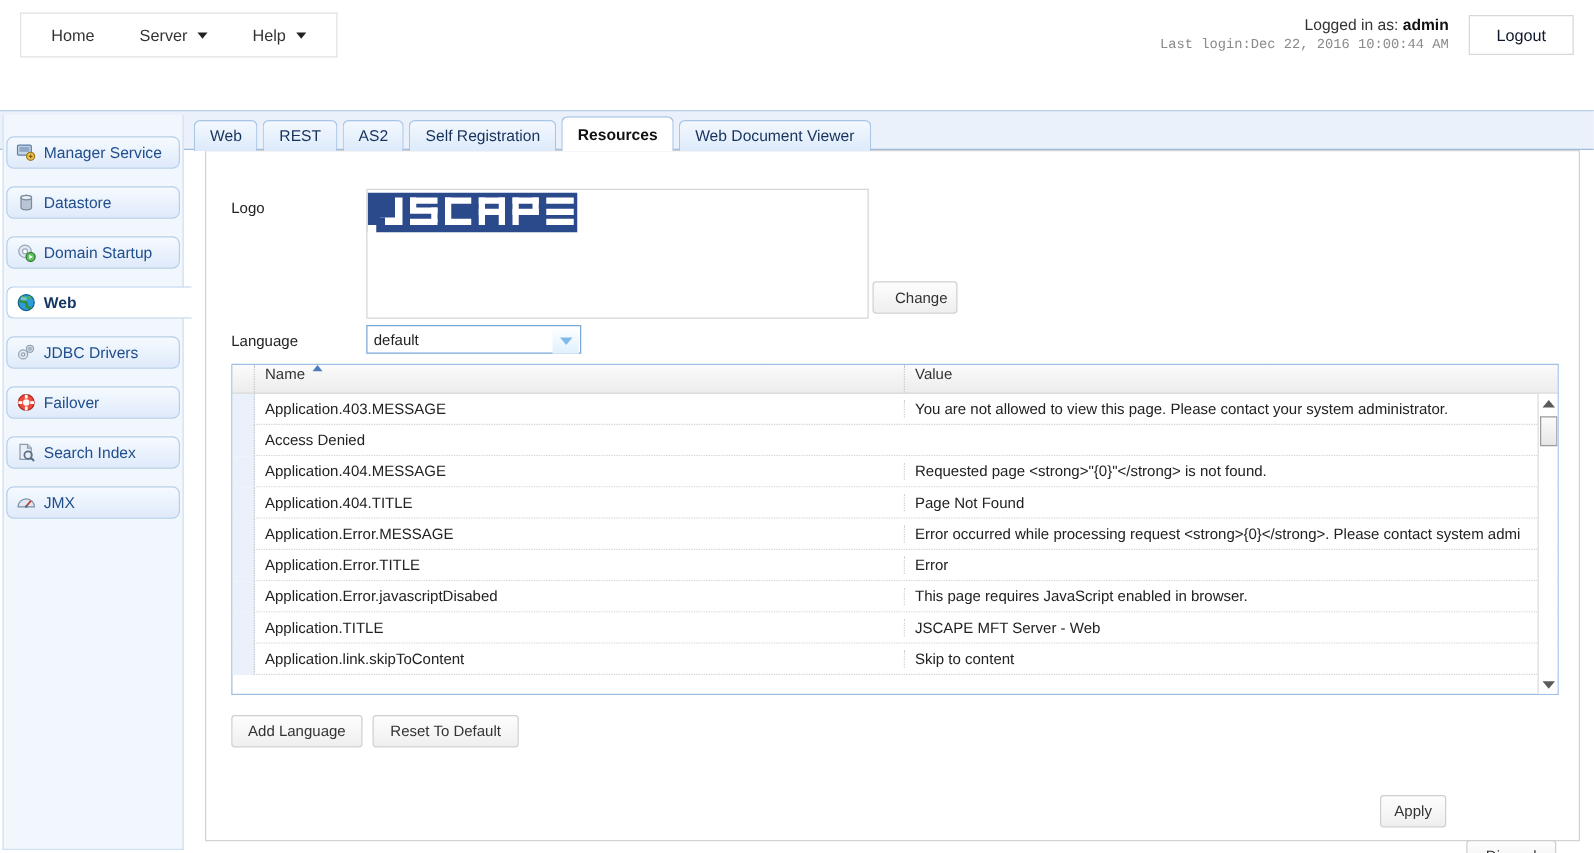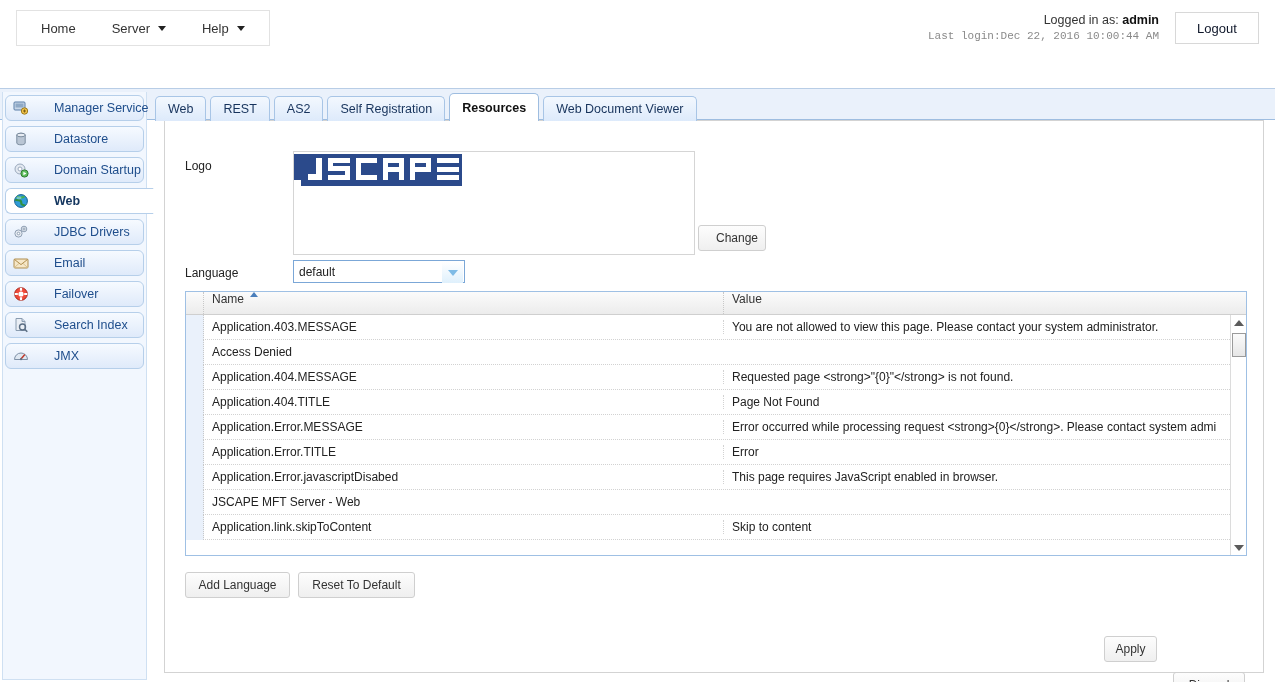--- a/index.html
+++ b/index.html
@@ -104,31 +104,30 @@
     width: 145px; height: 588px;
     background: #f2f7fe;
     border: 1px solid #cfe0f2;
     border-top: none;
     padding: 3px 2px 0 2px;
     z-index: 7;
   }
   .side-item {
     position: relative;
     height: 26px;
-    margin: 0 0 5px 0;
+    margin: 14px 0 5px 0;
     display: flex; align-items: center;
     padding-left: 7px;
     font-size: 12.5px;
     color: #1f4e8c;
     background: linear-gradient(to bottom, #f6faff 0%, #dfeafa 100%);
     border: 1px solid #b6cfea;
     border-radius: 6px;
     cursor: pointer;
     white-space: nowrap;
-    gap: 19px;
   }
   .side-item.active {
     background: #ffffff;
     border-right-color: #ffffff;
     color: #14365f;
     font-weight: bold;
     width: 149px;
     border-radius: 6px 0 0 6px;
   }
   .side-icon {
@@ -432,30 +431,20 @@
       <svg width="16" height="16" viewBox="0 0 16 16">
         <circle cx="5.5" cy="9.5" r="3.6" fill="#e6ebf2" stroke="#90a0b4"></circle>
         <circle cx="5.5" cy="9.5" r="1.3" fill="#ffffff" stroke="#90a0b4"></circle>
         <circle cx="11" cy="5" r="2.8" fill="#dde4ed" stroke="#90a0b4"></circle>
         <circle cx="11" cy="5" r="1" fill="#ffffff" stroke="#90a0b4"></circle>
       </svg>
     </span>
     <span class="side-label">JDBC Drivers</span>
   </div>
 
-  <div class="side-item">
-    <span class="side-icon">
-      <svg width="16" height="16" viewBox="0 0 16 16">
-        <rect x="1" y="4" width="14" height="9" rx="1" fill="#f6e7c8" stroke="#b08e4e"></rect>
-        <path d="M1.4 4.4L8 9.6l6.6-5.2" fill="none" stroke="#b08e4e"></path>
-        <path d="M1.4 12.6L6 8.4M14.6 12.6L10 8.4" fill="none" stroke="#d6c08e"></path>
-      </svg>
-    </span>
-    <span class="side-label">Email</span>
-  </div>
 
   <div class="side-item">
     <span class="side-icon">
       <svg width="16" height="16" viewBox="0 0 16 16">
         <circle cx="8" cy="8" r="6.3" fill="#ef4a3a" stroke="#a6251a"></circle>
         <circle cx="8" cy="8" r="2.6" fill="#ffffff"></circle>
         <path d="M8 1.7v3.1M8 11.2v3.1M1.7 8h3.1M11.2 8h3.1" stroke="#ffffff" stroke-width="2.2"></path>
       </svg>
     </span>
     <span class="side-label">Failover</span>
@@ -588,20 +577,21 @@
       </div>
 
       <div class="grow">
         <div class="gutter"></div>
         <div class="cell-name">Application.Error.javascriptDisabed</div>
         <div class="cell-value">This page requires JavaScript enabled in browser.</div>
       </div>
 
       <div class="grow">
         <div class="gutter"></div>
+        <div class="cell-name">Application.TITLE</div>
         <div class="cell-value">JSCAPE MFT Server - Web</div>
       </div>
 
       <div class="grow">
         <div class="gutter"></div>
         <div class="cell-name">Application.link.skipToContent</div>
         <div class="cell-value">Skip to content</div>
       </div>
 
     </div>

